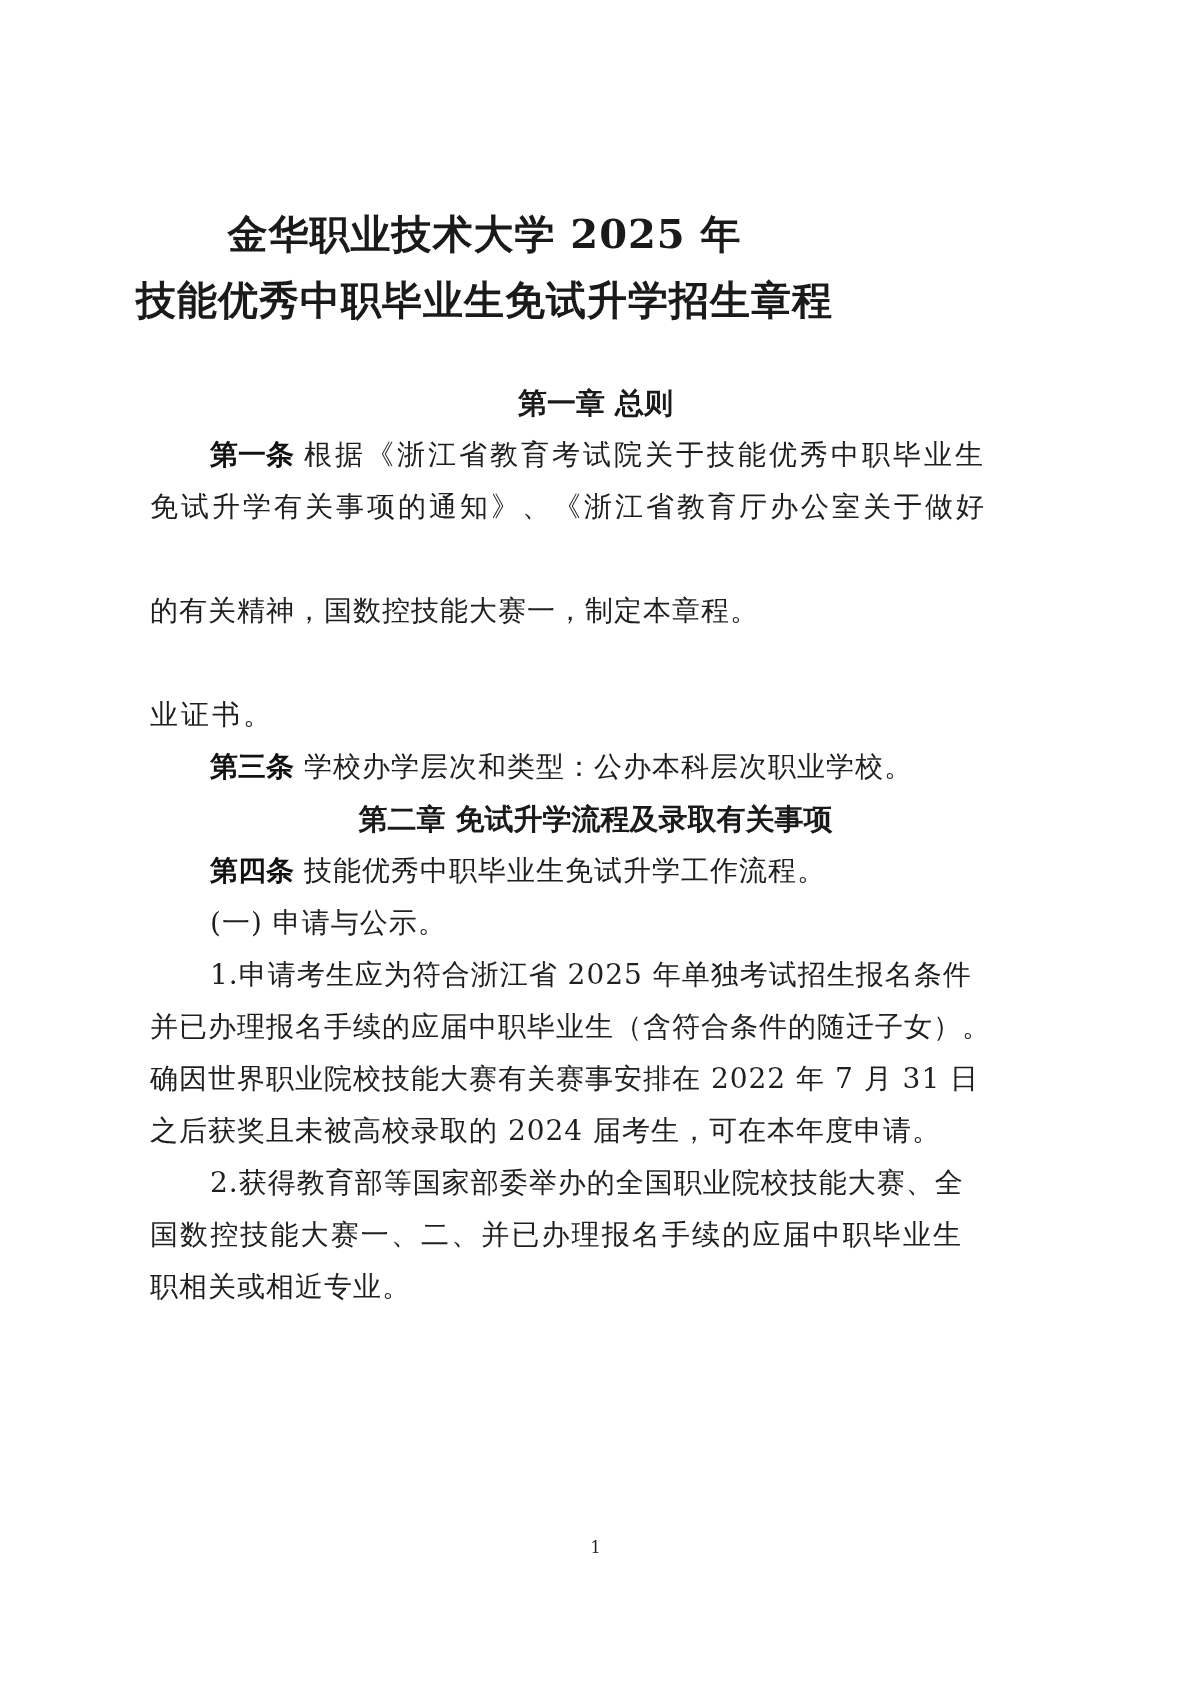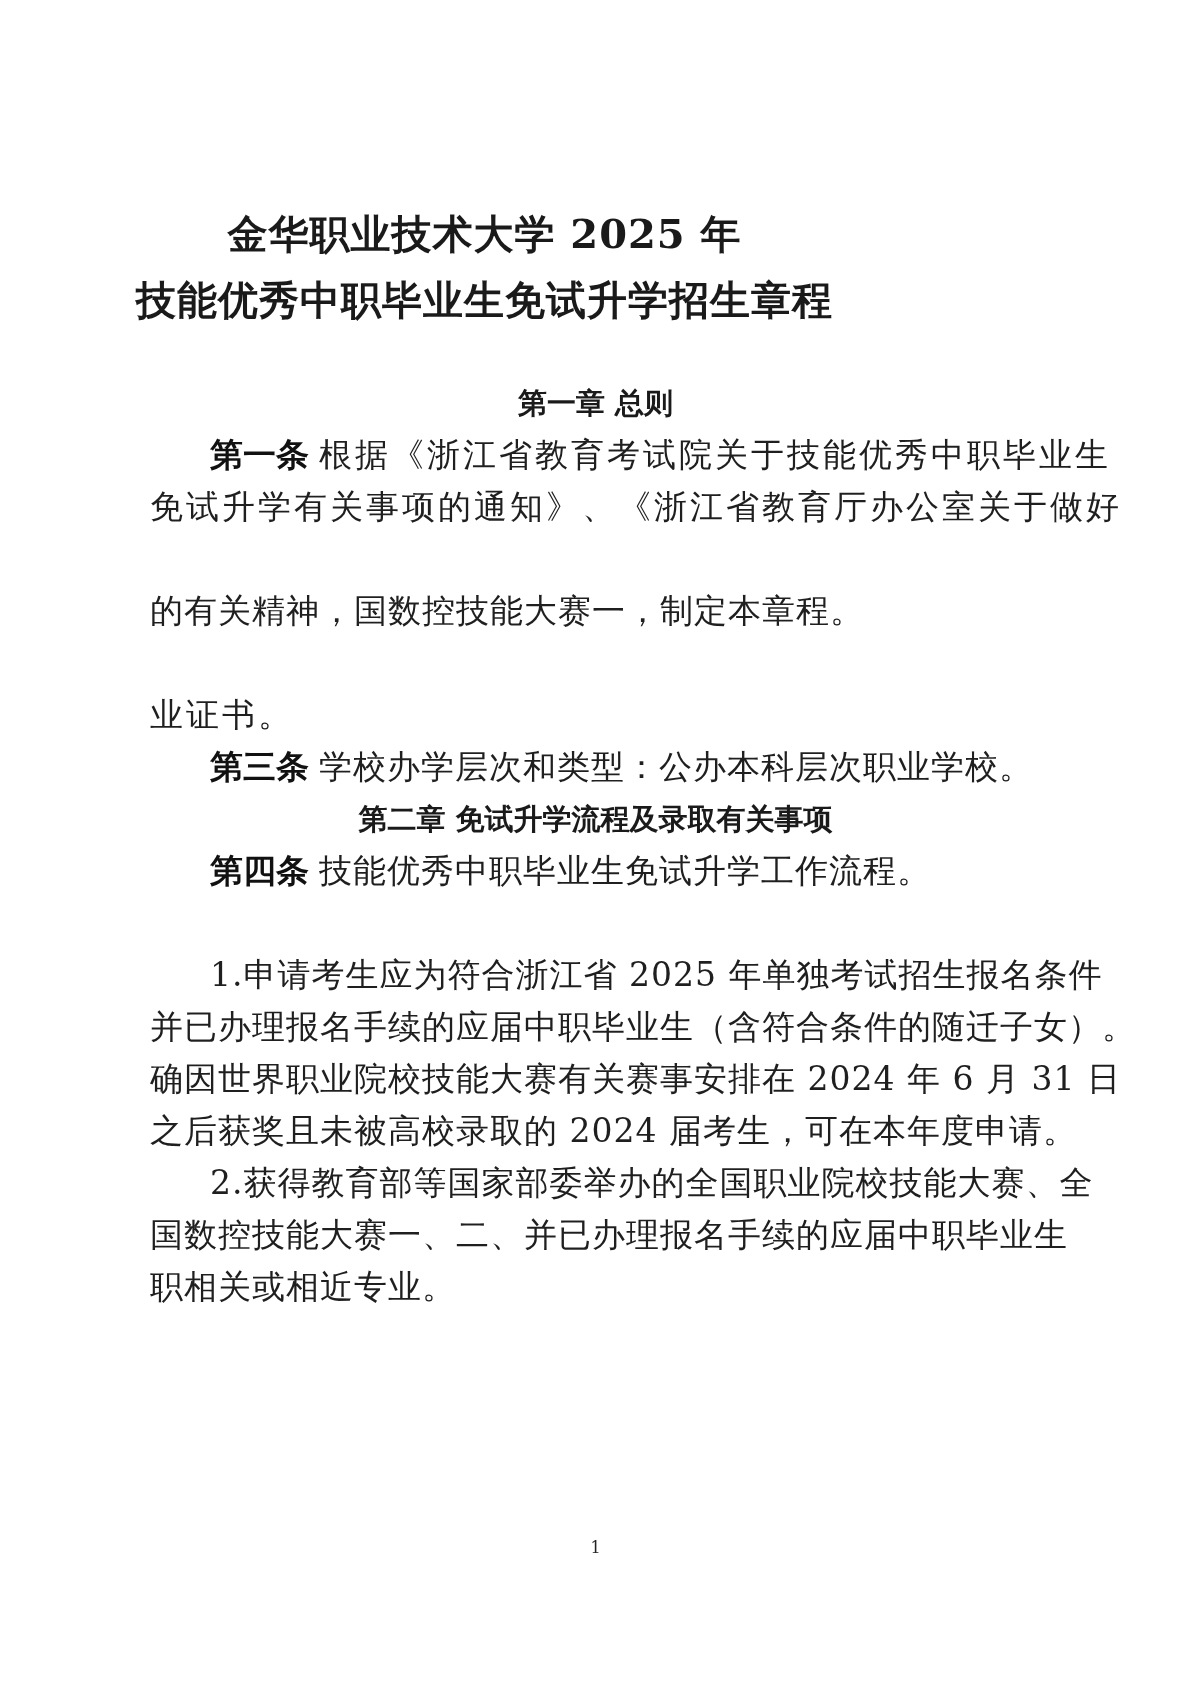--- a/index.html
+++ b/index.html
@@ -42,21 +42,21 @@
     text-align: center;
     font-weight: bold;
     font-size: 29px;
     line-height: 40px;
     color: #1a1a1a;
   }
   .line {
     position: absolute;
     left: 150px;
     width: 812px;
-    font-size: 33px;
+    font-size: 28px;
     line-height: 40px;
     white-space: nowrap;
     letter-spacing: 3px;
     color: #1f1f1f;
   }
   .line.indent { left: 210px; width: 752px; }
   .line.tight { letter-spacing: 1px; }
   .line.justify {
     text-align: justify;
     text-align-last: justify;
@@ -99,24 +99,25 @@
   <div class="line indent tight" style="top:747px;">
     <span class="label">第三条</span><span>学校办学层次和类型：公办本科层次职业学校。</span>
   </div>
 
   <div class="chapter" style="top:799px;">第二章  免试升学流程及录取有关事项</div>
 
   <div class="line indent tight" style="top:851px;">
     <span class="label">第四条</span><span>技能优秀中职毕业生免试升学工作流程。</span>
   </div>
 
+  <div class="line indent tight" style="top:903px;">(一) 申请与公示。</div>
 
   <div class="line indent justify tight" style="top:955px;">1.申请考生应为符合浙江省 2025 年单独考试招生报名条件</div>
   <div class="line justify tight" style="top:1007px;">并已办理报名手续的应届中职毕业生（含符合条件的随迁子女）。</div>
-  <div class="line justify tight" style="top:1059px;">确因世界职业院校技能大赛有关赛事安排在 2024 年 6 月 31 日</div>
+  <div class="line justify tight" style="top:1059px;">确因世界职业院校技能大赛有关赛事安排在 2022 年 7 月 31 日</div>
   <div class="line tight" style="top:1111px;">之后获奖且未被高校录取的 2024 届考生，可在本年度申请。</div>
 
   <div class="line indent justify tight" style="top:1163px;">2.获得教育部等国家部委举办的全国职业院校技能大赛、全</div>
   <div class="line justify tight" style="top:1215px;">国数控技能大赛一、二、并已办理报名手续的应届中职毕业生</div>
   <div class="line tight" style="top:1267px;">职相关或相近专业。</div>
 
   <div class="page-number">1</div>
 </div>
 
 </body></html>

